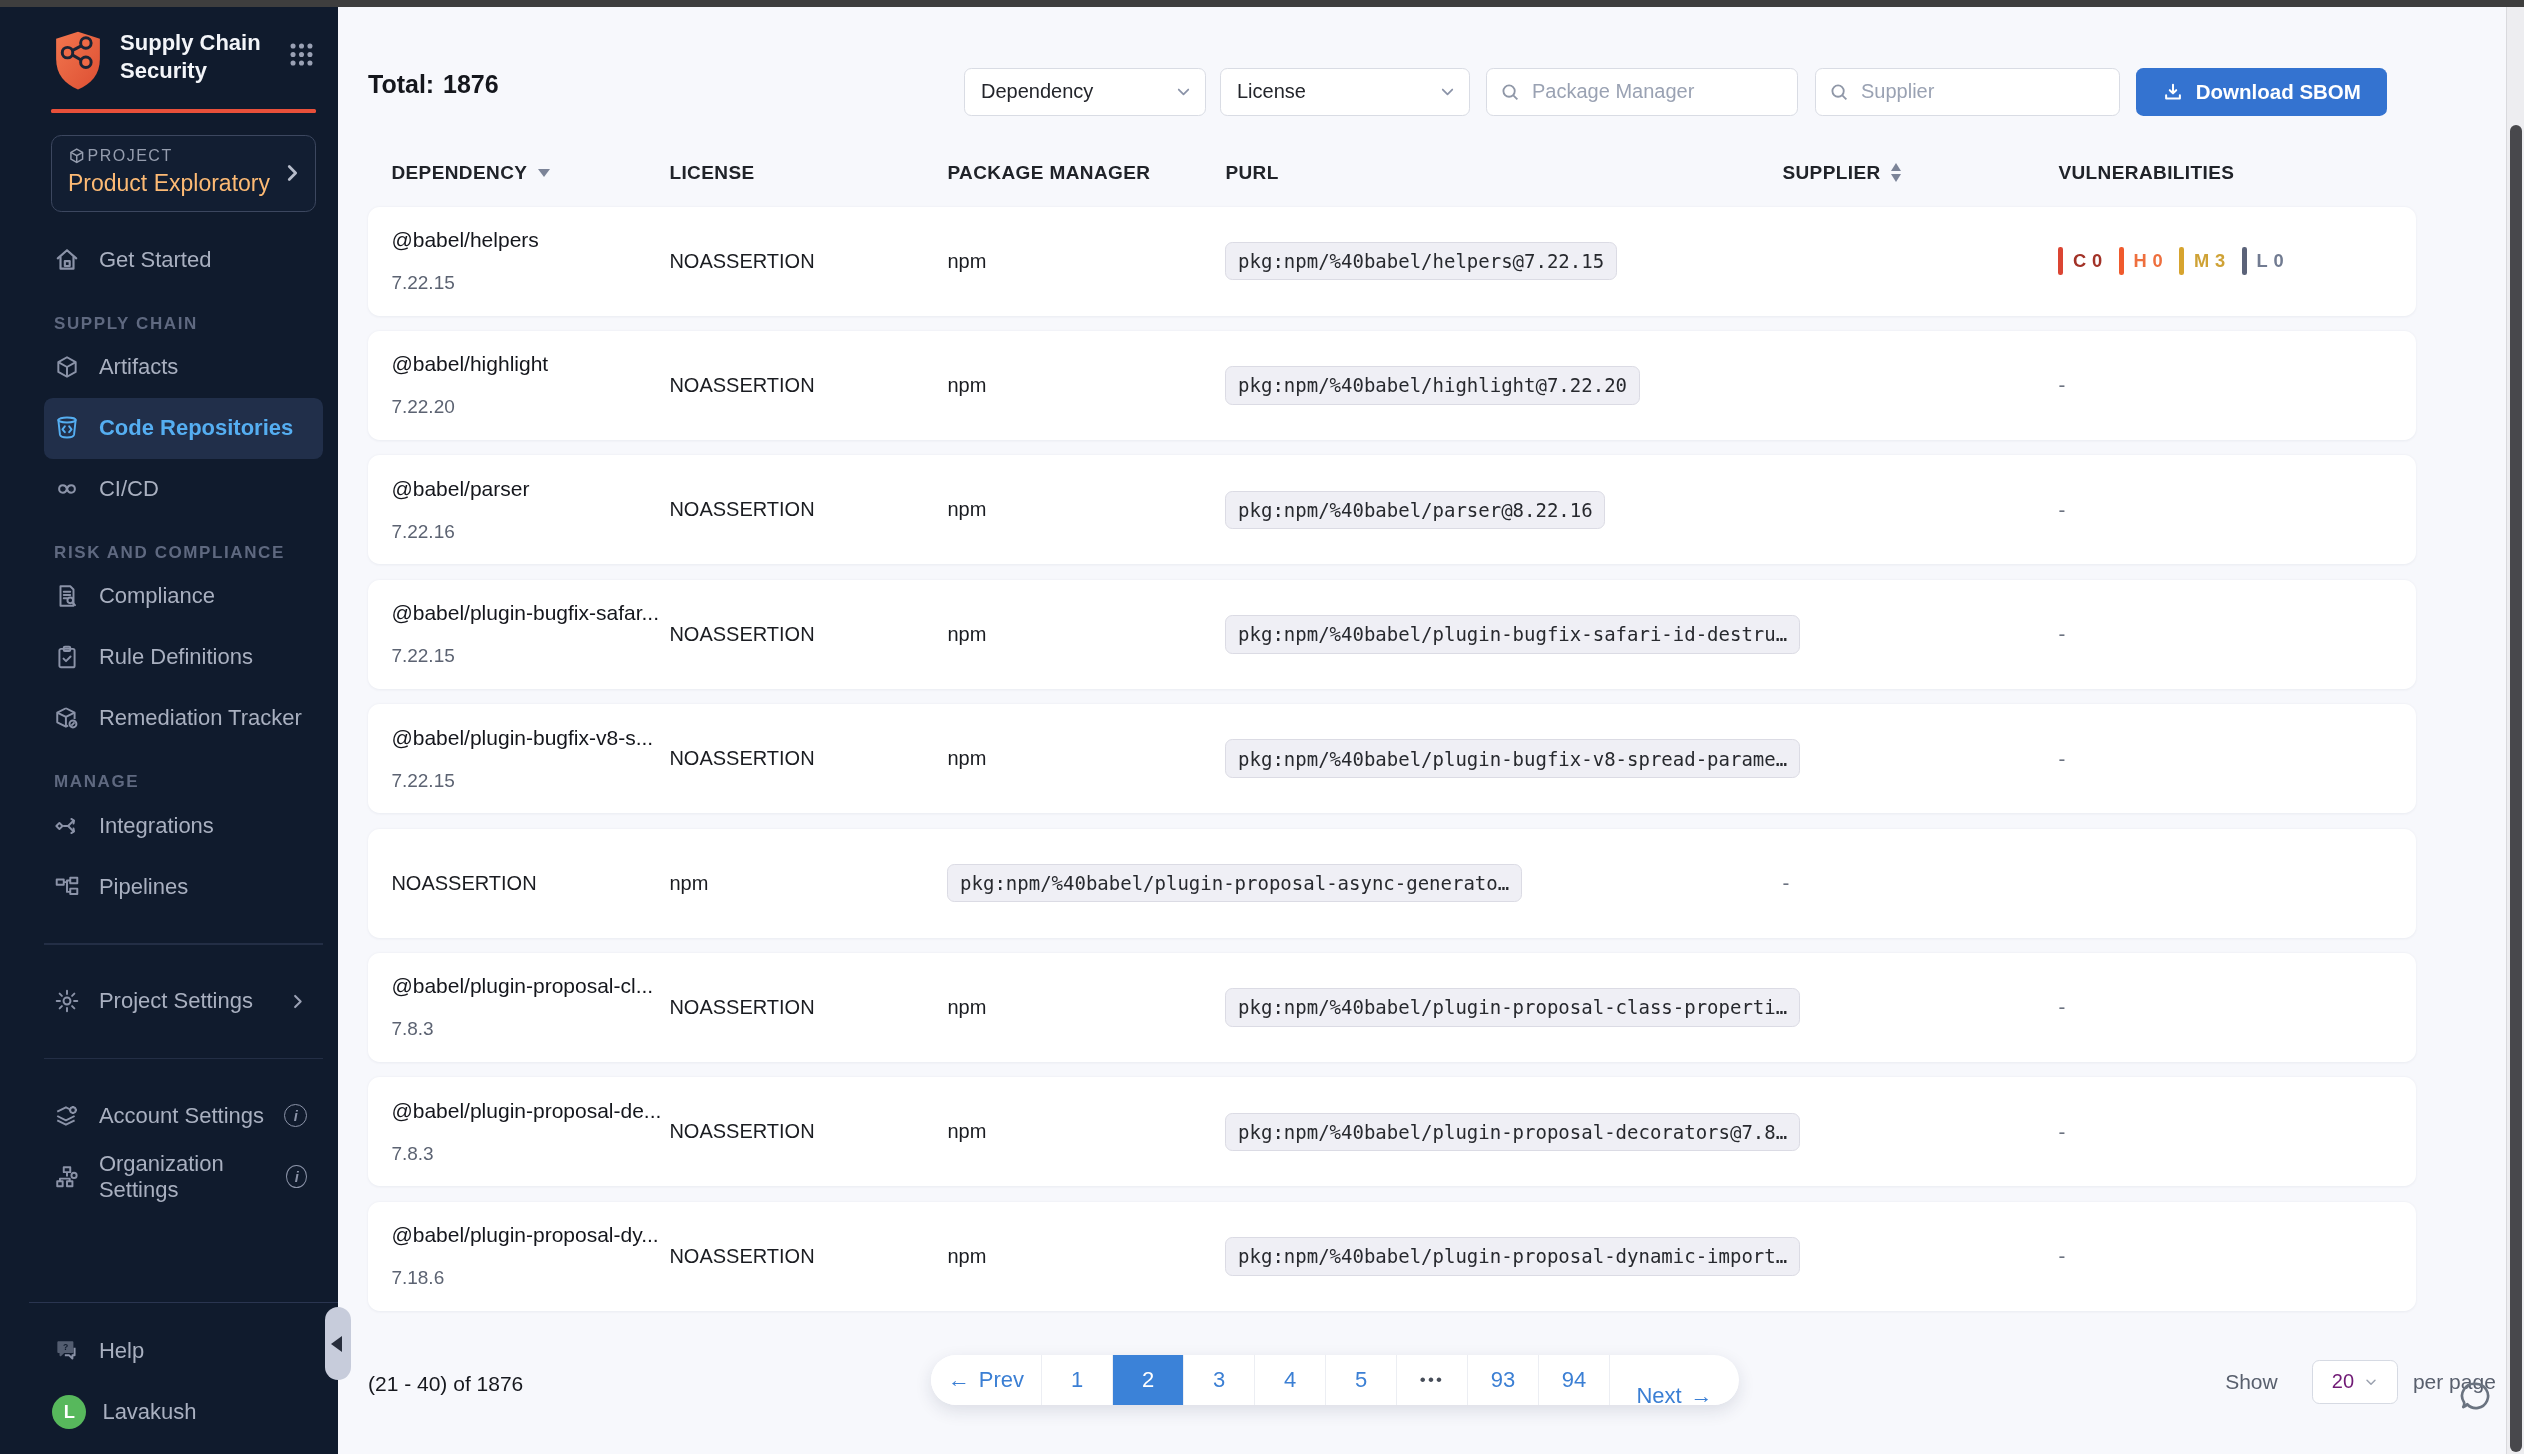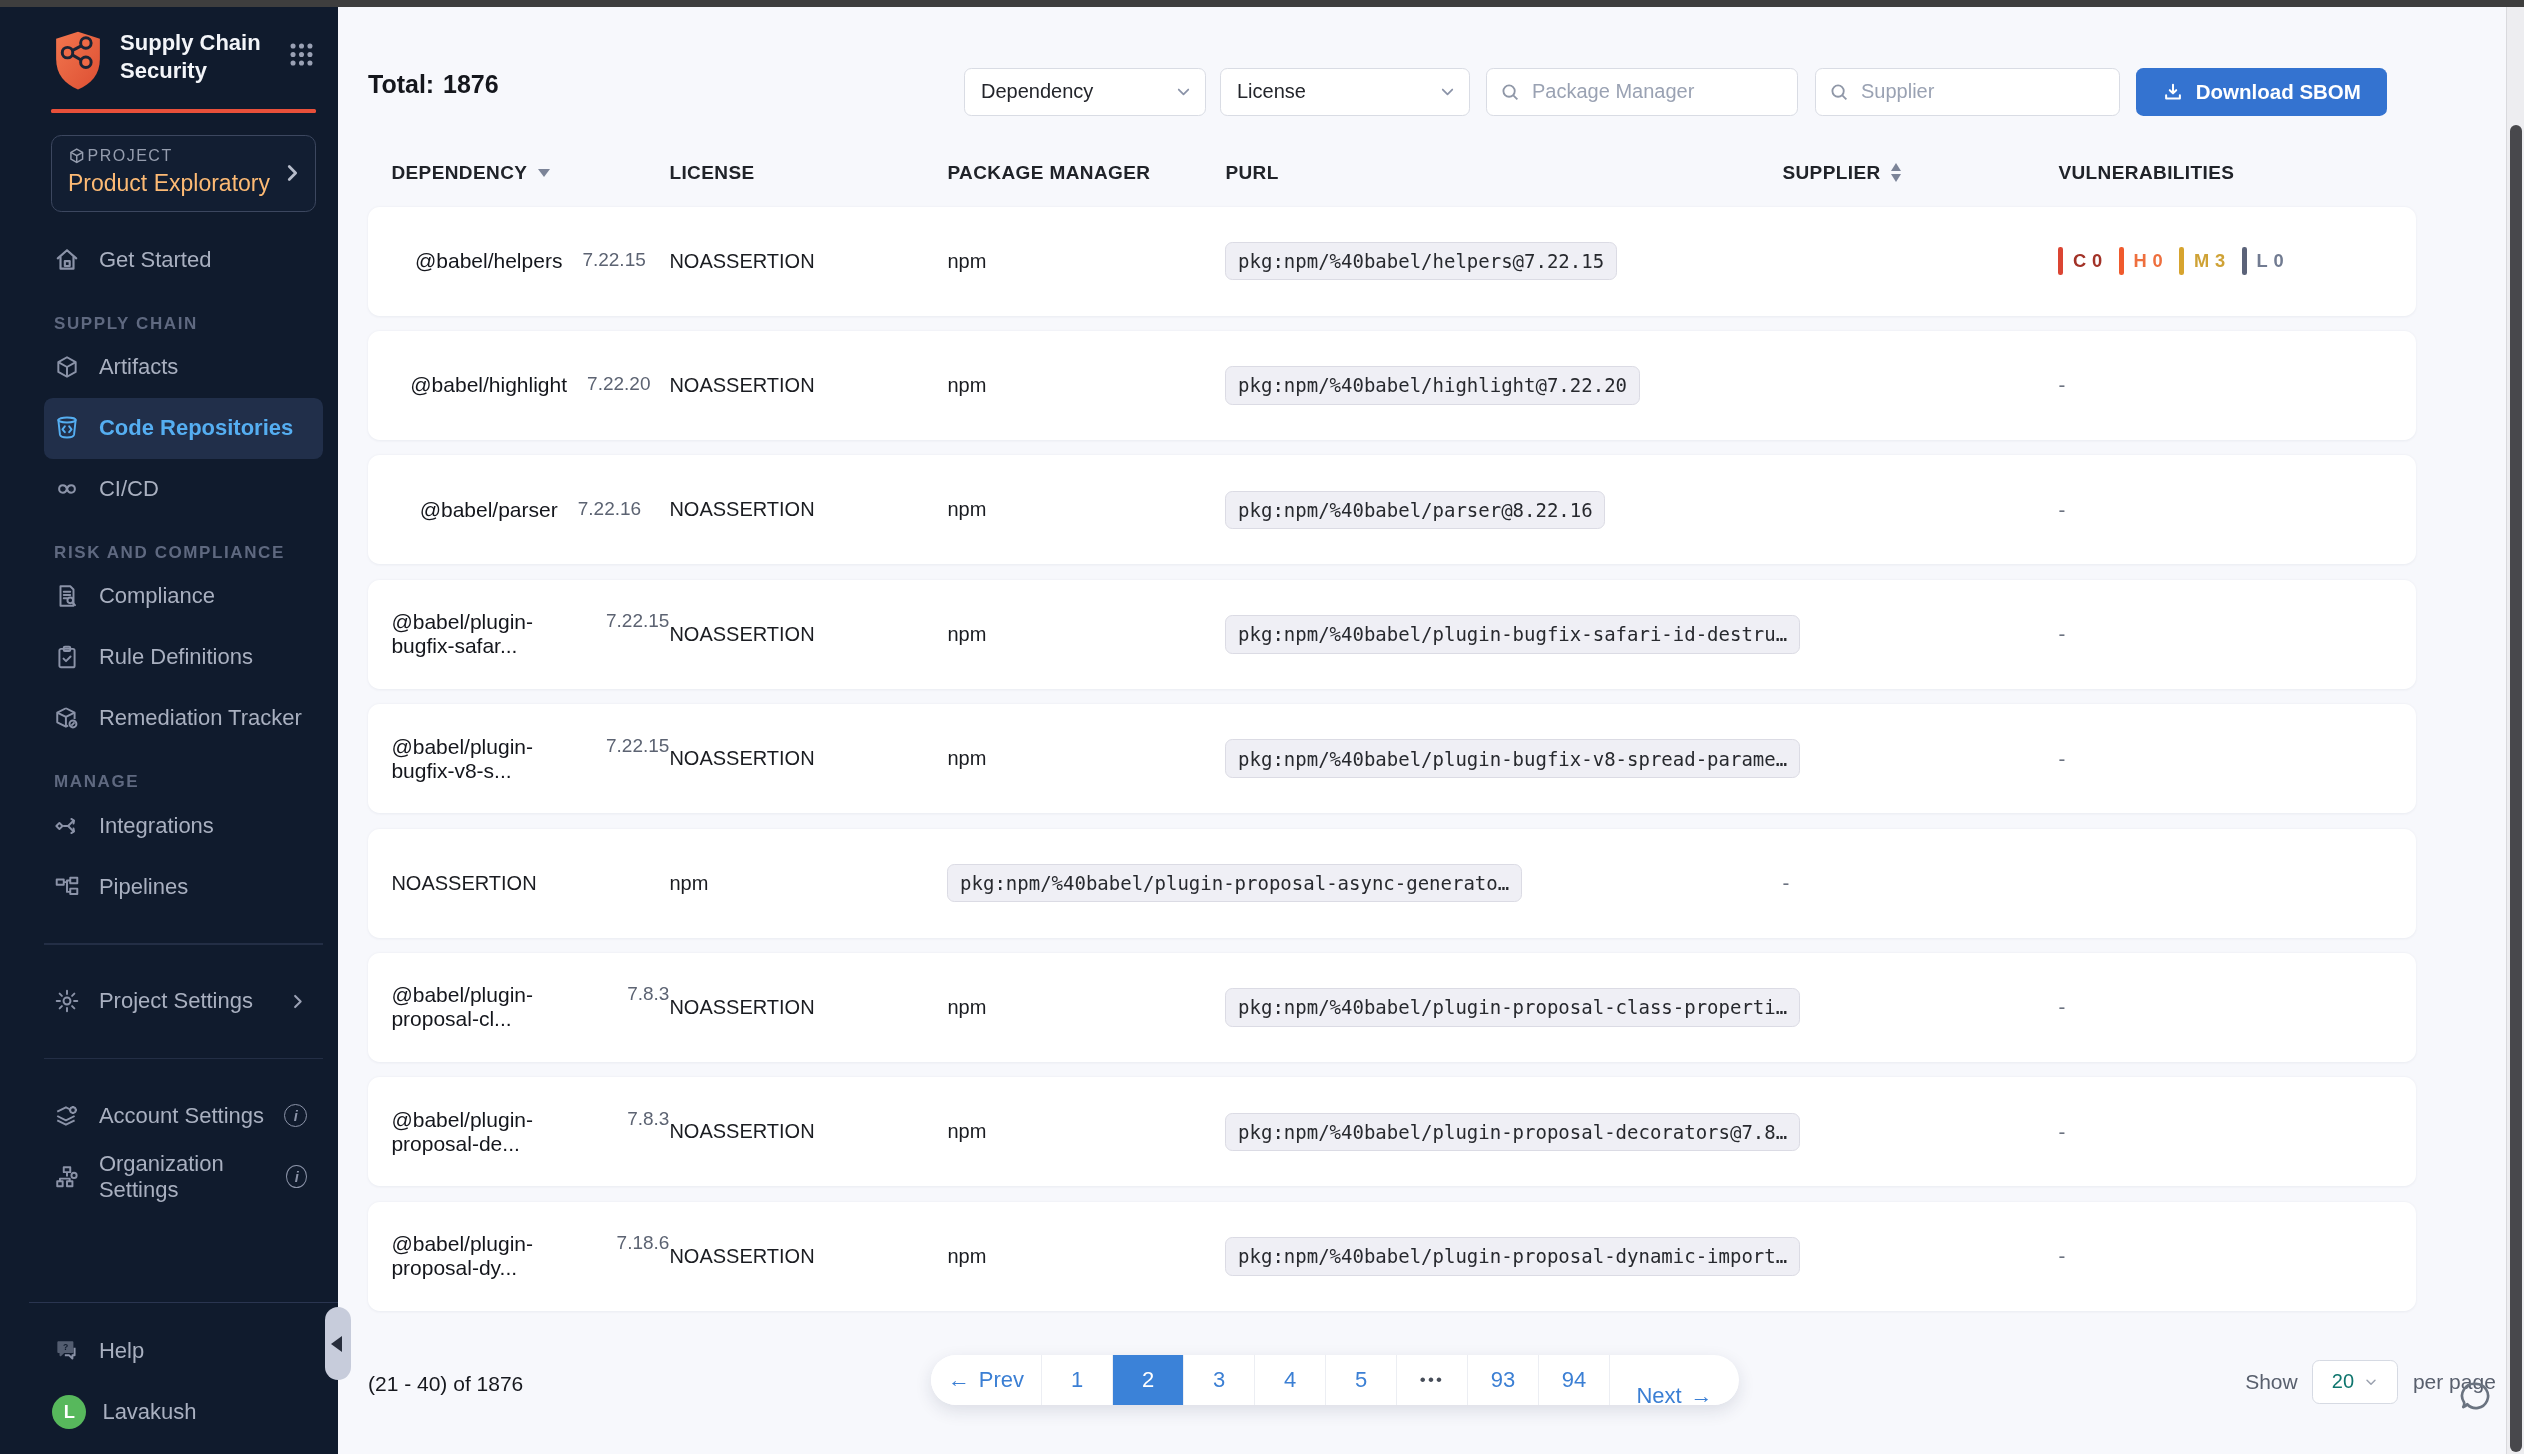--- a/index.html
+++ b/index.html
@@ -51,21 +51,21 @@
 
   .thead { position:absolute; top:145px; left:30px; width:2048px; display:grid; grid-template-columns:278px 278px 278px 557px 276px auto; padding-left:23.4px; }
   .th { display:flex; align-items:center; gap:10.2px; height:42px; font-size:19px; font-weight:700; color:#202329; letter-spacing:0.4px; }
   .tri-down { width:0; height:0; border-left:6.6px solid transparent; border-right:6.6px solid transparent; border-top:8.8px solid #7c8498; }
   .sort-both { display:flex; flex-direction:column; gap:3.7px; }
   .sort-both .up { width:0; height:0; border-left:5.8px solid transparent; border-right:5.8px solid transparent; border-bottom:8px solid #7c8498; }
   .sort-both .dn { width:0; height:0; border-left:5.8px solid transparent; border-right:5.8px solid transparent; border-top:8px solid #7c8498; }
 
   .rows { position:absolute; top:200px; left:30px; width:2048px; }
   .row-card { height:109px; background:#fff; border-radius:11.7px; margin-bottom:15.4px; display:grid; grid-template-columns:278px 278px 278px 557px 276px auto; padding:0 14.6px 0 23.4px; align-items:center; box-shadow:0 0.7px 2.9px rgba(25,35,65,.06); cursor:pointer; }
-  .dep-cell { display:flex; flex-direction:row; justify-content:center; gap:20px; }
+  .dep-cell { display:flex; flex-direction:column; justify-content:center; gap:20px; }
   .dep-name { font-size:21px; color:#14161c; }
   .dep-version { font-size:19px; color:#5c6372; }
   .cell-text { font-size:20px; color:#1a1c21; }
   .purl-chip { justify-self:start; font-family:"DejaVu Sans Mono",monospace; font-size:19px; color:#27292e; background:#efeff5; border:1.5px solid #dbdbe4; border-radius:7.3px; padding:7.3px 11.7px; white-space:nowrap; }
   .vuln-cell { display:flex; align-items:center; }
   .sev { display:flex; align-items:center; margin-right:16px; }
   .sev .bar { width:5.1px; height:28px; border-radius:2.2px; margin-right:9.5px; }
   .sev .lt, .sev .ct { font-size:18.3px; font-weight:700; letter-spacing:0.7px; }
   .sev .ct { margin-left:5.1px; }
   .sev-critical .bar { background:#db4533; } .sev-critical .lt,.sev-critical .ct { color:#a23227; }
@@ -77,21 +77,21 @@
   .pagination { position:absolute; top:1346px; left:30px; right:10.2px; height:58px; }
   .range { position:absolute; left:0; top:19px; font-size:21px; color:#16181e; font-weight:500; }
   .pager { position:absolute; left:563px; top:2.9px; height:50px; background:#fff; border-radius:26px; box-shadow:0 5.8px 17.5px rgba(25,35,65,.12); display:flex; overflow:hidden; }
   .pcell { display:flex; align-items:center; justify-content:center; border-right:1.5px solid #eceef3; font-size:22px; color:#3b7fd4; cursor:pointer; background:#fff; }
   .pcell.prev { width:111px; gap:8.8px; }
   .pcell.pnum { width:71px; }
   .pcell.pactive { background:#3b82d8; color:#fff; }
   .pcell.pellipsis { color:#474d59; font-size:17px; letter-spacing:2.2px; cursor:default; }
   .pcell.next { width:129px; gap:8.8px; border-right:none;margin-top:32px; }
   .show-group { position:absolute; right:0; top:7.3px; display:flex; align-items:center; gap:14.6px; font-size:21px; color:#585f6d; }
-  .size-box { width:86px; height:44px; border:1.5px solid #d6dae3; border-radius:7.3px; background:#fff; display:flex; align-items:center; justify-content:center; gap:8.8px; font-size:20px; color:#0f766e; cursor:pointer; }
+  .size-box { width:86px; height:44px; border:1.5px solid #d6dae3; border-radius:7.3px; background:#fff; display:flex; align-items:center; justify-content:center; gap:8.8px; font-size:20px; color:#701a75; cursor:pointer;margin-left:20px; }
   .size-box .chev { color:#9aa1af; }
 
   .chat-fab { position:absolute; right:32px; bottom:42px; color:#6a7380; cursor:pointer; z-index:75; }
 
   .scrollbar { position:absolute; right:0; top:6.6px; bottom:0; width:19px; background:#ededf0; border-left:0.7px solid #d9d9dd; z-index:85; }
   .scroll-thumb { position:absolute; left:2.9px; right:2.9px; top:118px; bottom:2.9px; background:#48484c; border-radius:7.3px; }
 </style>
 </head>
 <body>
 

